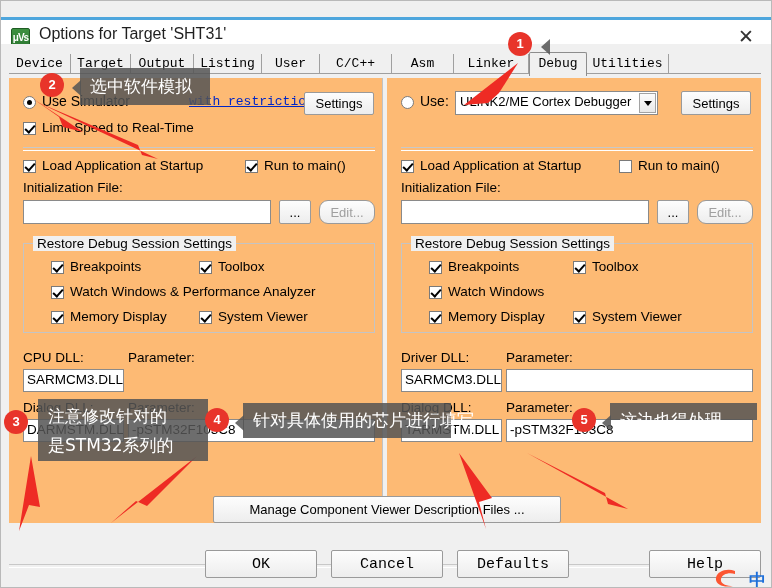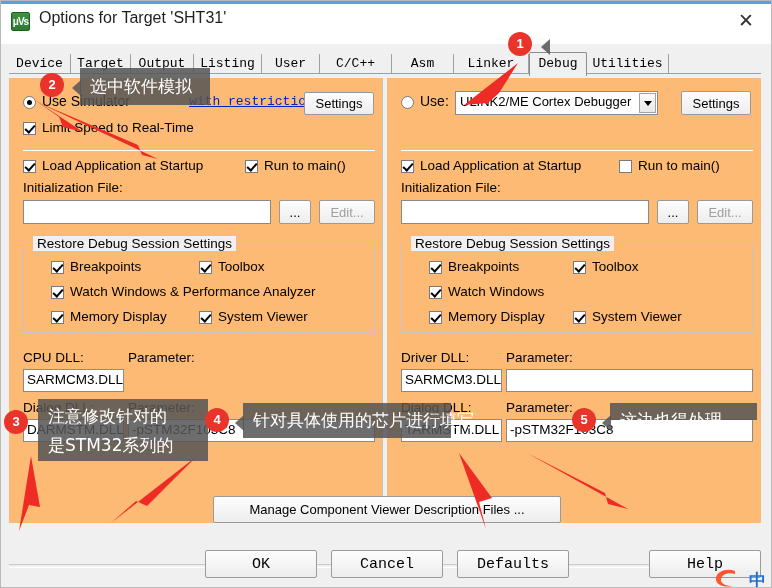--- a/index.html
+++ b/index.html
@@ -17,21 +17,21 @@
     height: 588px;
     overflow: hidden;
     background: #f0f0f0;
     border: 1px solid #b9b9b9;
     box-sizing: border-box;
   }
 
   
   .titlebar {
     position: absolute;
-    left: 0; top: 0;
+    left: 0; top: 16px;
     width: 770px; height: 43px;
     background: #ffffff;
     box-sizing: border-box;
   }
   .title-accent {
     position: absolute;
     left: 0; top: 0;
     width: 100%;
     height: 3px;
     background: #4ea6dd;
@@ -180,21 +180,21 @@
     font-size: 13px;
     color: #000;
     text-align: center;
     cursor: pointer;
     box-sizing: border-box;
     line-height: 1;
     display: flex;
     align-items: center;
     justify-content: center;
   }
-  .btn.disabled { color: #a0a0a0; }
+  .btn.disabled { color: #a0a0a0; border-radius: 9px; }
 
   .dropdown {
     position: absolute;
     background: #ffffff;
     border: 1px solid #8a8a8a;
     box-sizing: border-box;
     font-size: 13px;
     color: #000;
     font-family: "Liberation Sans", sans-serif;
     cursor: pointer;

